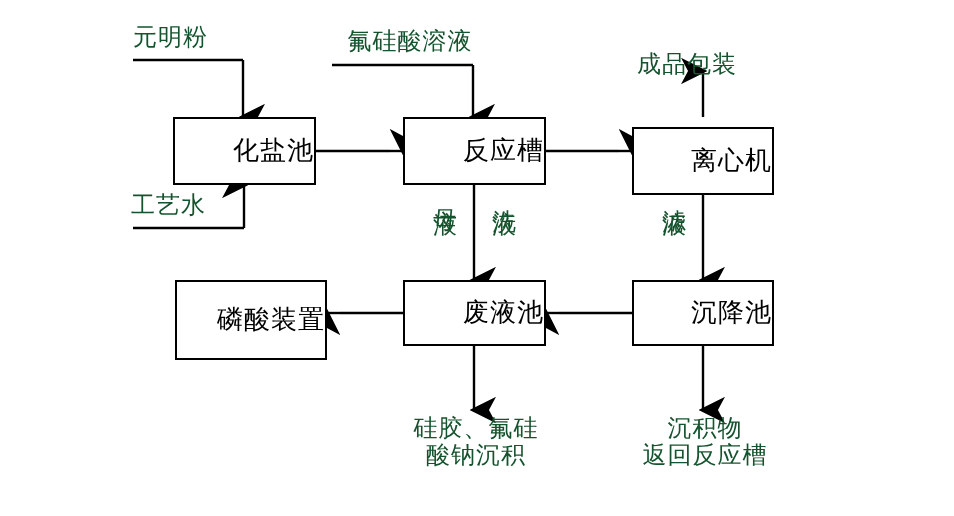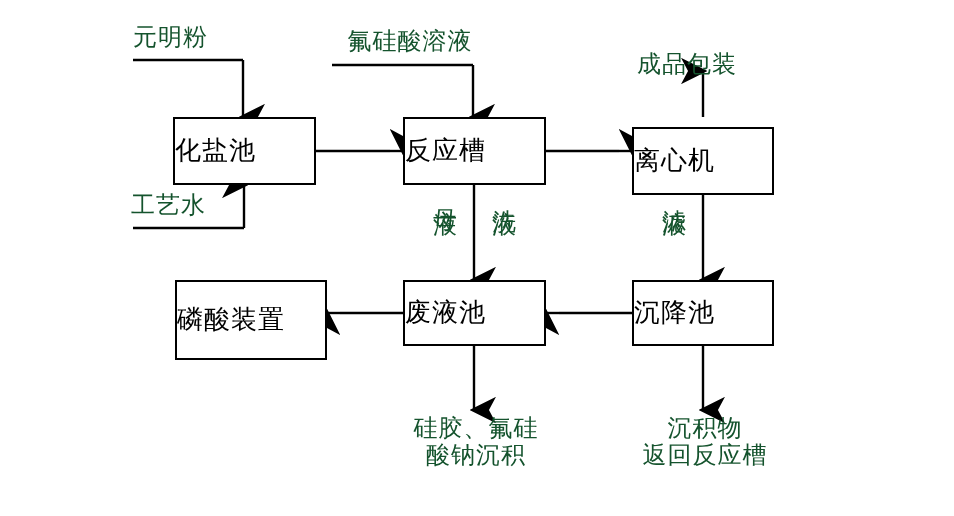--- a/index.html
+++ b/index.html
@@ -25,21 +25,21 @@
     width: 954px;
     height: 516px;
   }
   .node-box {
     position: absolute;
     box-sizing: border-box;
     border: 2px solid #000000;
     background: #ffffff;
     display: flex;
     align-items: center;
-    justify-content: flex-start;
+    justify-content: flex-end;
   }
   .node-label {
     font-family: "Liberation Serif", "DejaVu Serif", serif;
     font-size: 26px;
     line-height: 1.1;
     color: #000000;
     letter-spacing: 1px;
     white-space: nowrap;
   }
   .free-label {

